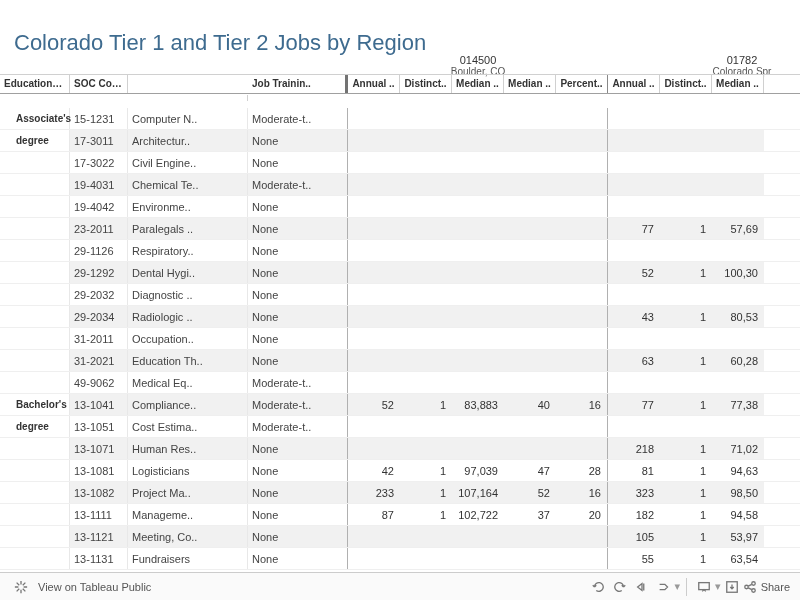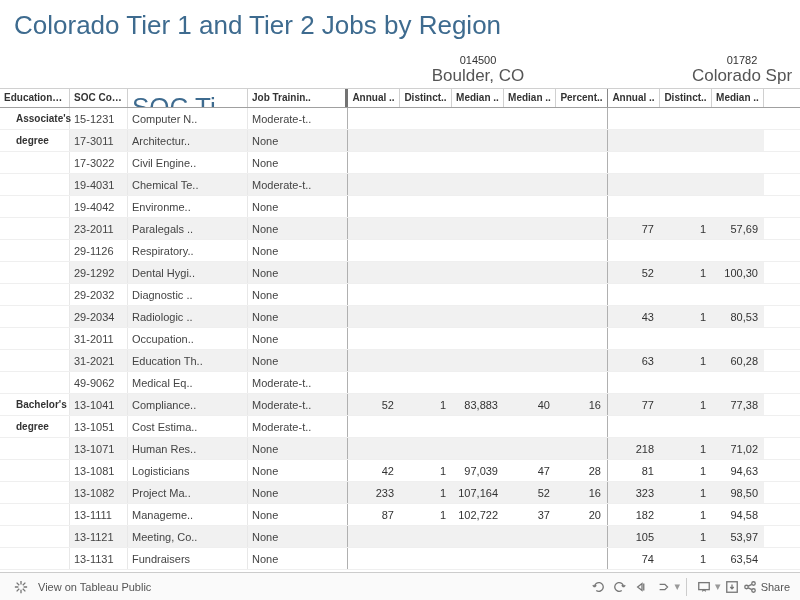--- a/index.html
+++ b/index.html
@@ -7,24 +7,25 @@
   font-family: Arial, Helvetica, sans-serif;
   font-size: 11px;
   color: #333;
   background: #fff;
   width: 800px;
   height: 600px;
   overflow: hidden;
   position: relative;
 }
 .title {
-  font-size: 26px;
+  font-size: 22px;
   color: #3e6b8f;
   padding: 10px 14px 4px;
   font-weight: normal;
+  margin-top: 20px;
 }
 .viz {
   position: absolute;
   top: 50px;
   left: 0;
   right: 0;
   bottom: 28px;
   overflow: hidden;
 }
 .region-headers {
@@ -33,29 +34,29 @@
   top: 0;
   right: 0;
   height: 58px;
 }
 .region {
   position: absolute;
   top: 0;
   text-align: center;
 }
 .region-code { font-size: 11px; color: #333; padding-top: 4px; }
-.region-name { font-size: 17px; color: #555; }
+.region-name { font-size: 10px; color: #555; }
 .region:first-child { left: 0; width: 260px; }
 .region:nth-child(2) { left: 264px; width: 260px; }
 
 .col-headers {
   position: absolute;
   left: 0;
   right: 0;
-  top: 38px;
+  top: 24px;
   height: 20px;
   border-top: 1px solid #d0d0d0;
   border-bottom: 1px solid #a0a0a0;
   display: flex;
   font-weight: bold;
   font-size: 10px;
 }
 .col-headers .rowhdr-cols { display: flex; width: 348px; }
 .col-headers .data-cols { display: flex; flex: 1; }
 .hcell {
@@ -472,21 +473,21 @@
       <div class="row">
         <div class="edu"></div>
         <div class="soc">13-1131</div>
         <div class="tit">Fundraisers</div>
         <div class="trn">None</div>
         <div class="dc"></div>
         <div class="dc"></div>
         <div class="dc"></div>
         <div class="dc"></div>
         <div class="dc sep"></div>
-        <div class="dc">74</div>
+        <div class="dc">55</div>
         <div class="dc">1</div>
         <div class="dc">63,54</div>
       </div>
     </div>
 
 </div>
 
 <div class="footer">
   <div class="left">
     <span class="ico">

